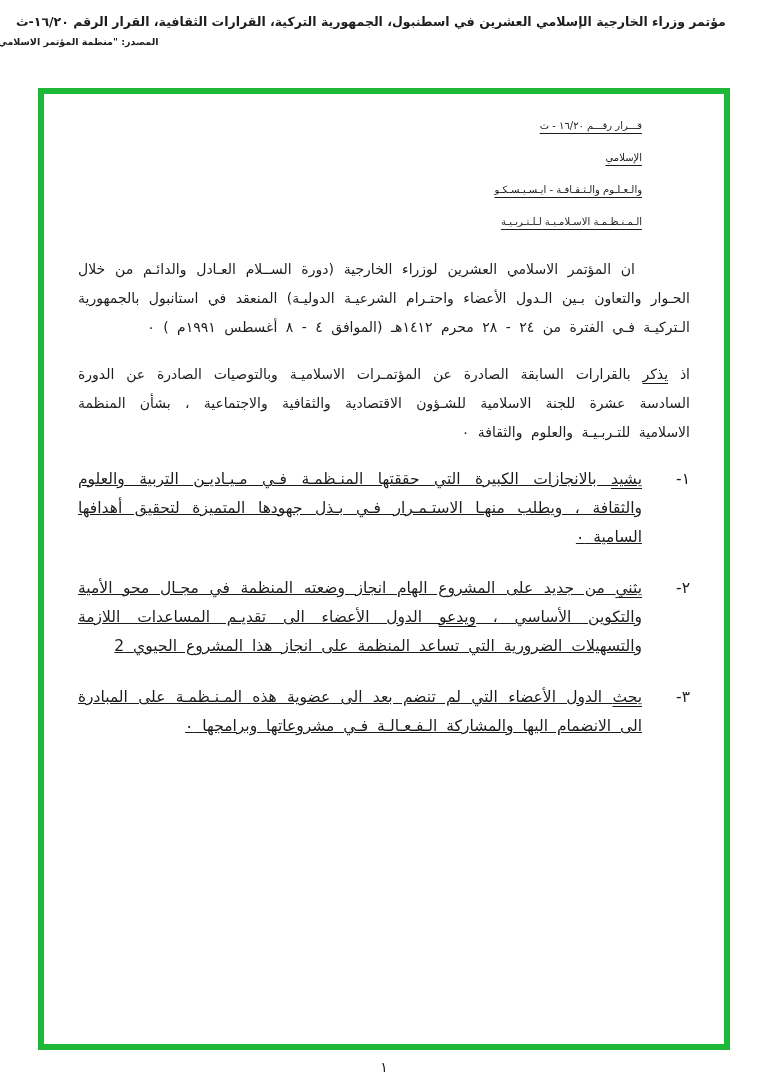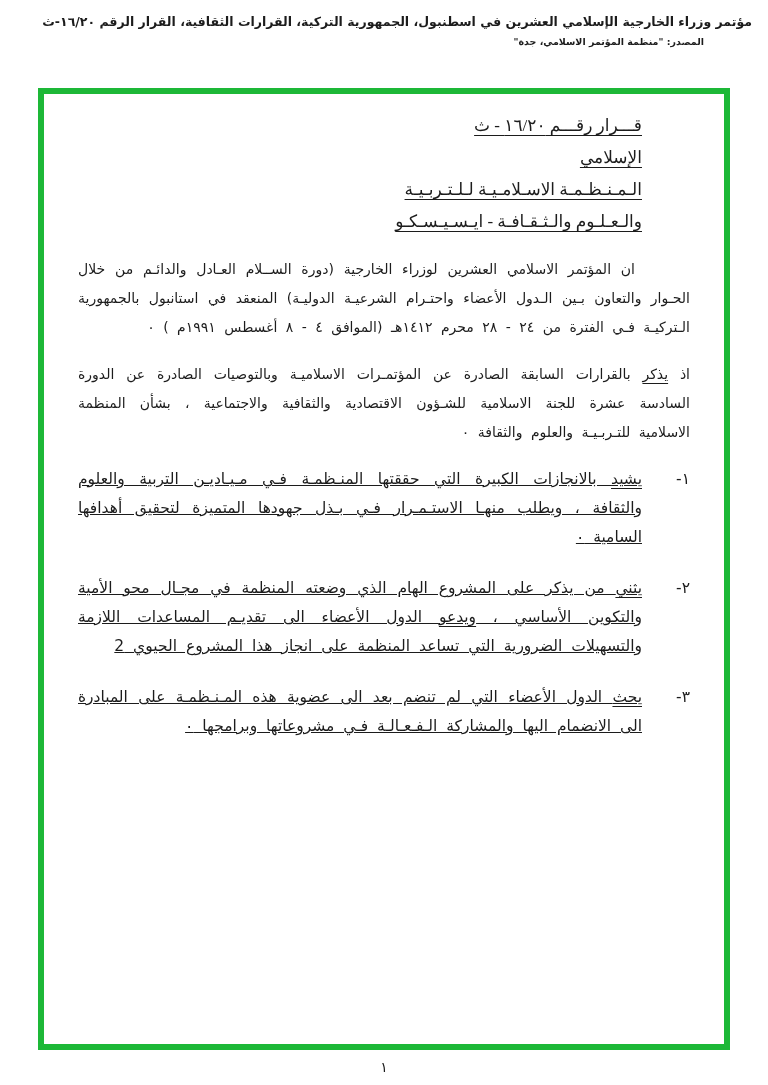--- a/index.html
+++ b/index.html
@@ -7,21 +7,21 @@
   body {
     width: 768px; height: 1085px;
     background: #ffffff;
     color: #1c1c1c;
     font-family: "DejaVu Sans", sans-serif;
     overflow: hidden;
   }
   .page { position: relative; width: 768px; height: 1085px; direction: rtl; }
 
   
-  .top-header { padding: 14px 16px 0; text-align: right; }
+  .top-header { padding: 14px 16px 0; text-align: left; }
   .hline1 {
     font-size: 12.5px; font-weight: bold; white-space: nowrap;
     letter-spacing: 0.2px;
   }
   .hsource {
     font-size: 9.5px; font-weight: bold; margin-top: 7px;
     transform: translateX(-48px);
   }
 
   
@@ -29,21 +29,21 @@
     position: absolute; left: 38px; top: 88px;
     width: 692px; height: 962px;
     border: 6px solid var(--frame, #1db837);
     padding: 20px 34px 0 34px;
     overflow: hidden;
     background: #ffffff;
   }
 
   
   .title-block { padding-left: 0; padding-right: 48px; margin-bottom: 22px; }
-  .title-line { margin-bottom: 9px; line-height: 23px; font-size: 17px; font-family: Liberation Serif, serif; }
+  .title-line { margin-bottom: 9px; line-height: 23px; font-size: 10px; }
   .title-line .u { font-weight: 500; }
 
   .u { text-decoration: underline; text-underline-offset: 4px; }
 
   
   .para {
     font-size: 14px; line-height: 29px;
     text-align: justify; word-spacing: 4px;
     margin: 0 0 18px 0;
   }
@@ -71,39 +71,39 @@
   <div class="top-header">
     <div class="hline1">مؤتمر وزراء الخارجية الإسلامي العشرين في اسطنبول، الجمهورية التركية، القرارات الثقافية، القرار الرقم ١٦/٢٠-ث</div>
     <div class="hsource">المصدر:  "منظمة المؤتمر الاسلامي، جدة"</div>
   </div>
 
   <div class="frame">
 
     <div class="title-block">
       <div class="title-line"><span class="u">قـــرار رقـــم ١٦/٢٠ - ث</span></div>
       <div class="title-line"><span class="u">الإسلامي</span></div>
+      <div class="title-line"><span class="u">والـعـلـوم والـثـقـافـة - ايـسـيـسـكـو</span></div>
       <div class="title-line"><span class="u">الـمـنـظـمـة الاسـلامـيـة لـلـتـربـيـة</span></div>
-      <div class="title-line"><span class="u">والـعـلـوم والـثـقـافـة - ايـسـيـسـكـو</span></div>
     </div>
 
     <p class="para indent"><span>ان المؤتمر الاسلامي العشرين لوزراء الخارجية (دورة الســلام العـادل والدائـم من خلال الحـوار والتعاون بـين الـدول الأعضاء واحتـرام الشرعيـة الدوليـة) المنعقد في استانبول بالجمهورية الـتركيـة فـي الفترة من ٢٤ - ٢٨ محرم ١٤١٢هـ (الموافق ٤ - ٨ أغسطس ١٩٩١م ) ٠</span></p>
 
     <p class="para"><span>اذ </span><span class="u">يذكر</span><span> بالقرارات السابقة الصادرة عن المؤتمـرات الاسلاميـة وبالتوصيات الصادرة عن الدورة السادسة عشرة للجنة الاسلامية للشـؤون الاقتصادية والثقافية والاجتماعية ، بشأن المنظمة الاسلامية للتـربـيـة والعلوم والثقافة ٠</span></p>
 
 
     <div class="items">
 
       <div class="item">
         <div class="num">١-</div>
         <div class="itext"><span class="u">يشيد</span><span> بالانجازات الكبيرة التي حققتها المنـظمـة فـي مـيـاديـن التربية والعلوم والثقافة ، ويطلب منهـا الاستـمـرار فـي بـذل جهودها المتميزة لتحقيق أهدافها السامية ٠</span><span class="u"></span><span></span></div>
       </div>
 
       <div class="item">
         <div class="num">٢-</div>
-        <div class="itext"><span class="u">يثني</span><span> من يذكر على المشروع الهام الذي وضعته المنظمة في مجـال محو الأمية والتكوين الأساسي ، </span><span class="u">ويدعو</span><span> الدول الأعضاء الى تقديـم المساعدات اللازمة والتسهيلات الضرورية التي تساعد المنظمة على انجاز هذا المشروع الحيوي 2</span></div>
+        <div class="itext"><span class="u">يثني</span><span> من جديد على المشروع الهام انجاز وضعته المنظمة في مجـال محو الأمية والتكوين الأساسي ، </span><span class="u">ويدعو</span><span> الدول الأعضاء الى تقديـم المساعدات اللازمة والتسهيلات الضرورية التي تساعد المنظمة على انجاز هذا المشروع الحيوي 2</span></div>
       </div>
 
       <div class="item">
         <div class="num">٣-</div>
         <div class="itext"><span class="u">يحث</span><span> الدول الأعضاء التي لم تنضم بعد الى عضوية هذه المـنـظمـة على المبادرة الى الانضمام اليها والمشاركة الـفـعـالـة فـي مشروعاتها وبرامجها ٠</span><span class="u"></span><span></span></div>
       </div>
 
     </div>
 
   </div>

